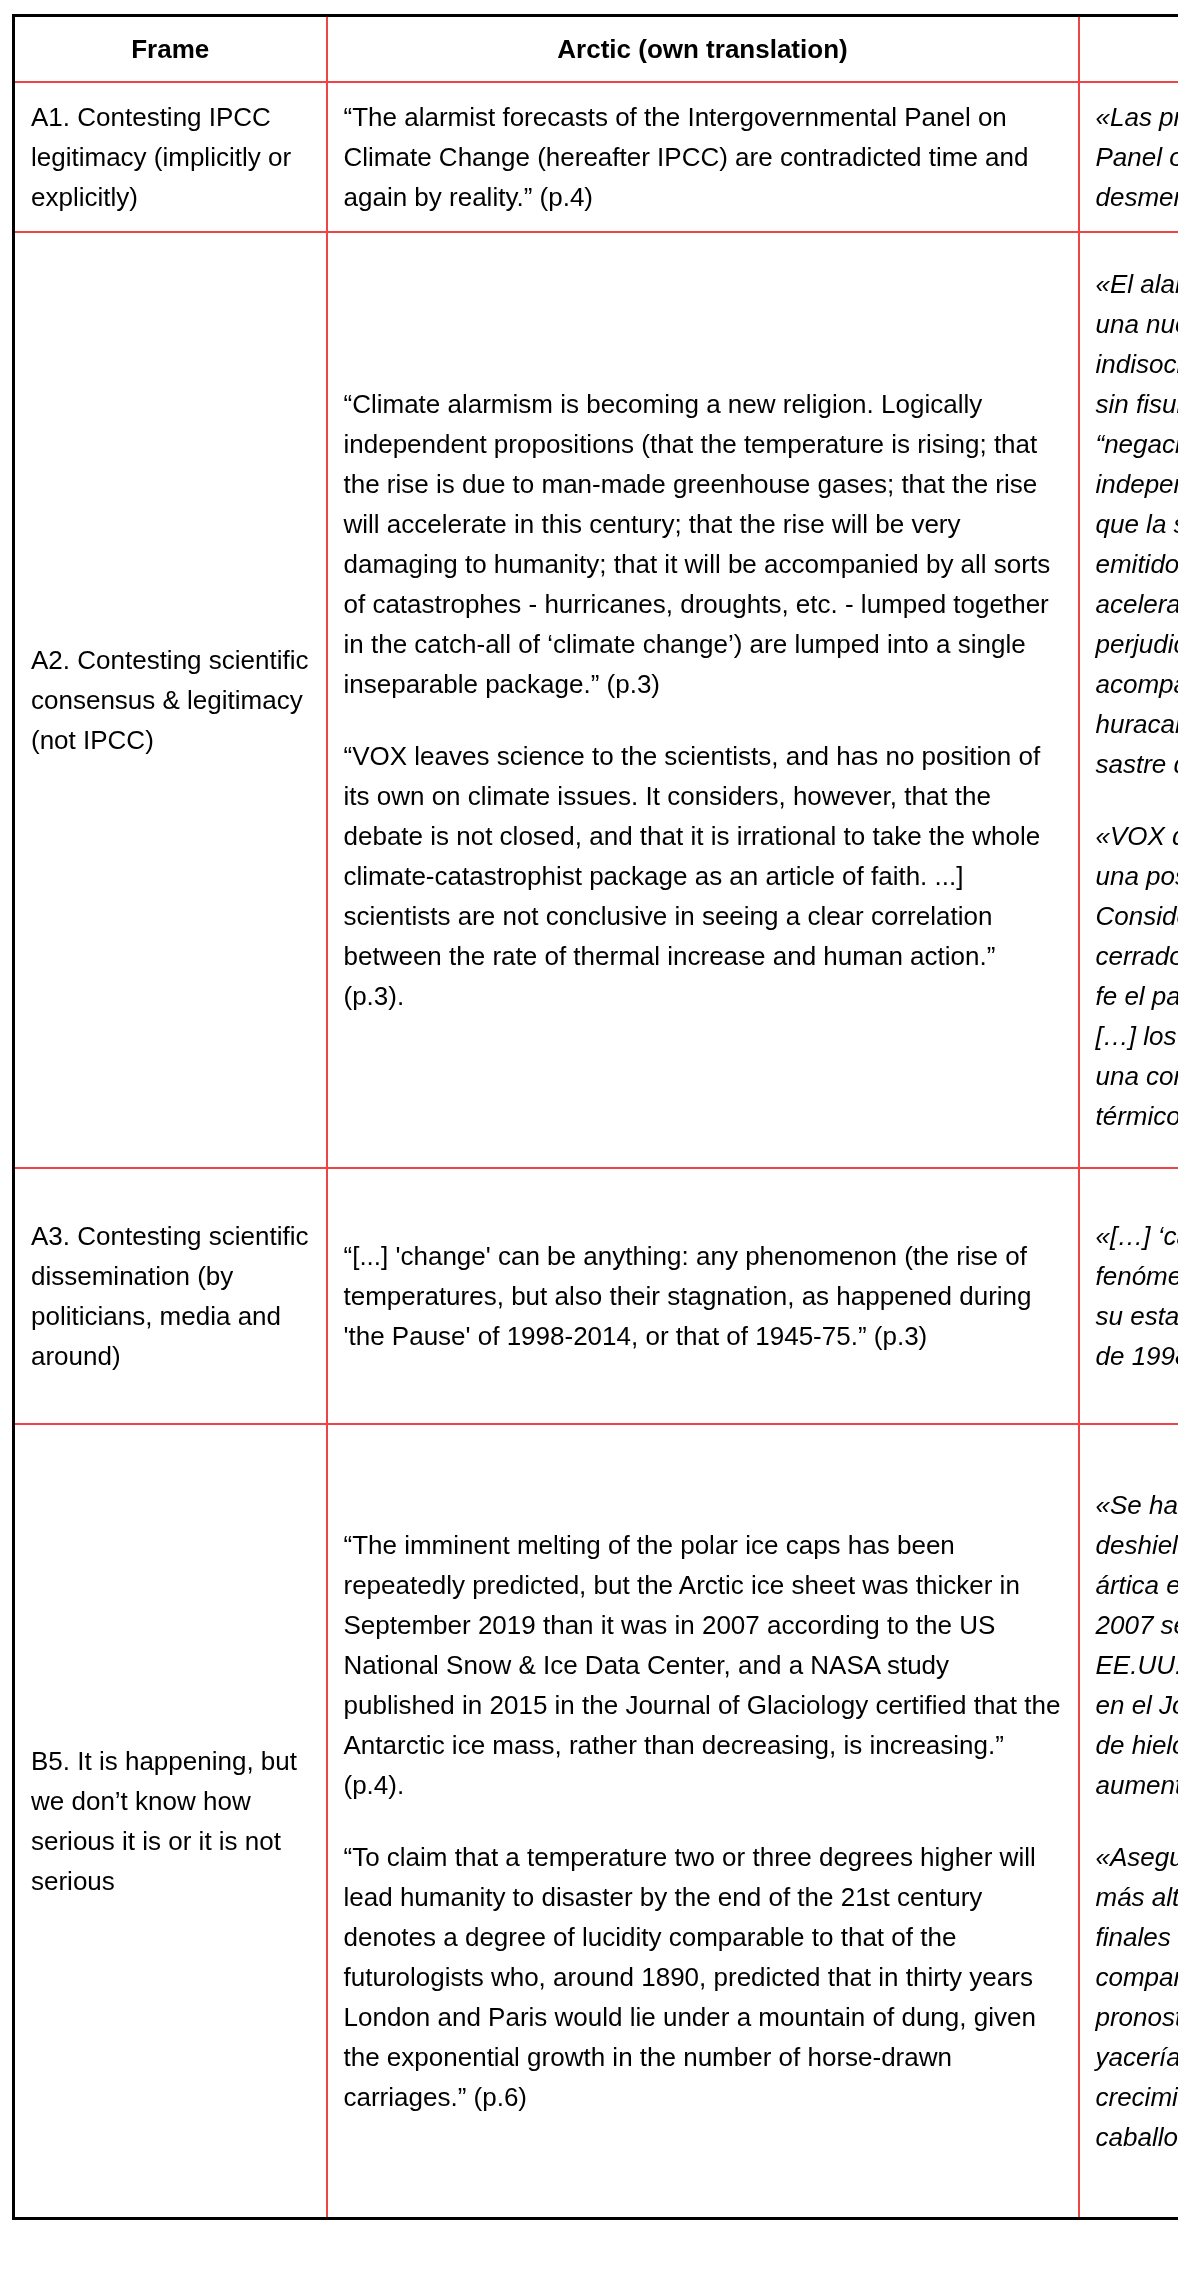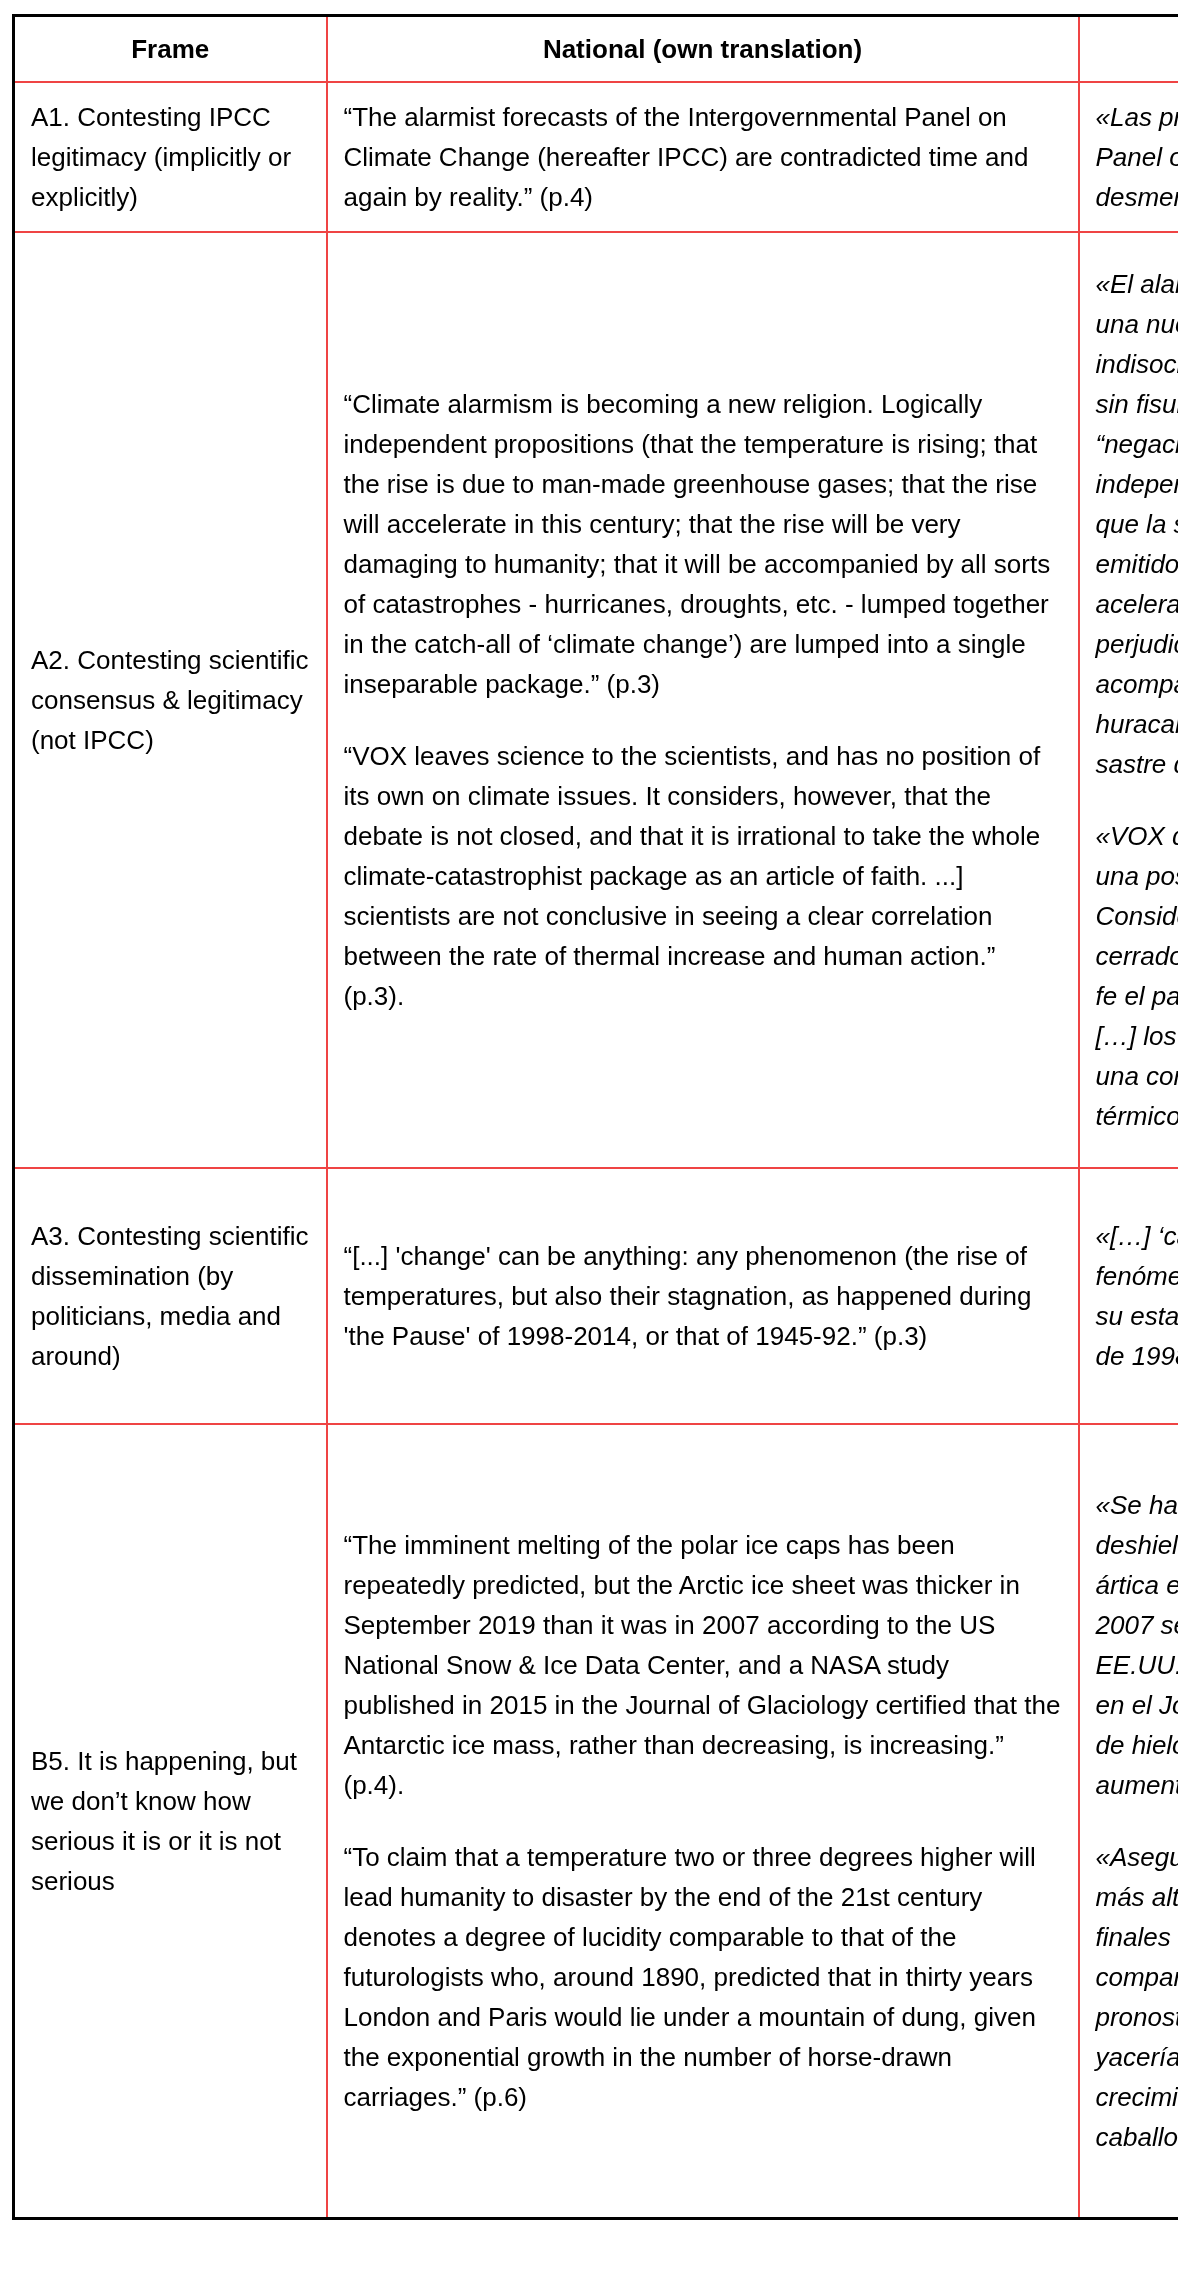--- a/index.html
+++ b/index.html
@@ -53,21 +53,21 @@
 <table class="doc-table">
   <colgroup>
     <col style="width:313px">
     <col style="width:752px">
     <col style="width:580px">
   </colgroup>
 
   <tbody>
       <tr class="r-header">
     <th>Frame</th>
-    <th>National (own translation)</th>
+    <th>Arctic (own translation)</th>
     <th></th>
   </tr>
 
   <tr class="r-a1">
     <td class="frame-cell">
       <p>A1. Contesting IPCC legitimacy (implicitly or explicitly)</p>
     </td>
     <td class="excerpt-cell">
       <p>“The alarmist forecasts of the Intergovernmental Panel on Climate Change (hereafter IPCC) are contradicted time and again by reality.” (p.4)</p>
     </td>
@@ -109,21 +109,21 @@
 una cor
 térmico</p>
     </td>
   </tr>
 
   <tr class="r-a3">
     <td class="frame-cell">
       <p>A3. Contesting scientific dissemination (by politicians, media and around)</p>
     </td>
     <td class="excerpt-cell">
-      <p>“[...] 'change' can be anything: any phenomenon (the rise of temperatures, but also their stagnation, as happened during 'the Pause' of 1998-2014, or that of 1945-92.” (p.3)</p>
+      <p>“[...] 'change' can be anything: any phenomenon (the rise of temperatures, but also their stagnation, as happened during 'the Pause' of 1998-2014, or that of 1945-75.” (p.3)</p>
     </td>
     <td class="original-cell">
       <p>«[…] ‘ca
 fenóme
 su estan
 de 1998</p>
     </td>
   </tr>
 
   <tr class="r-b5">

